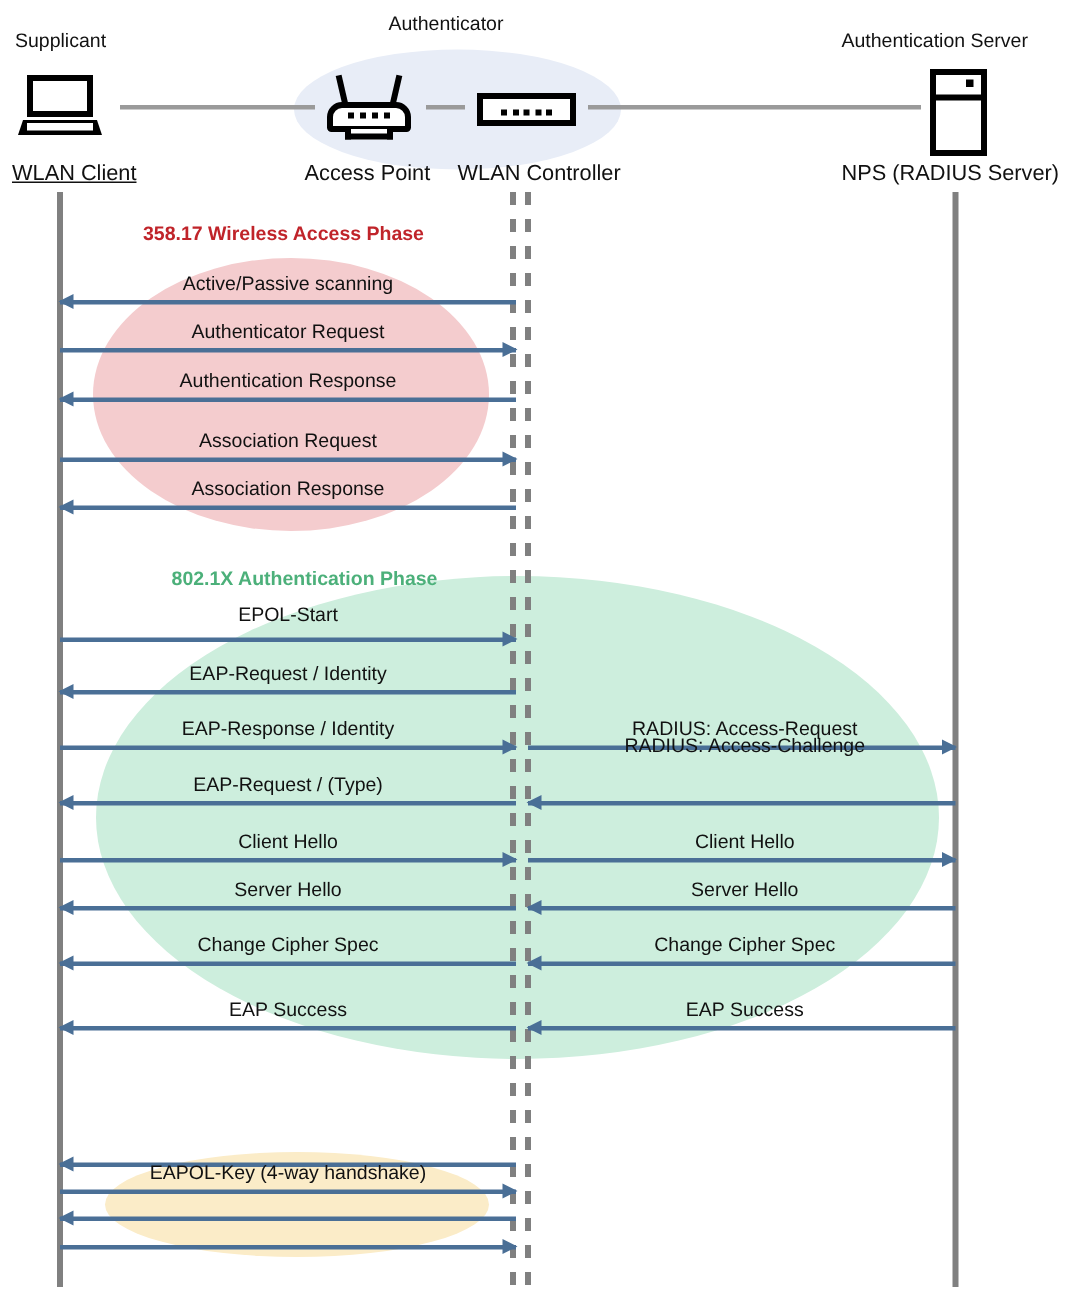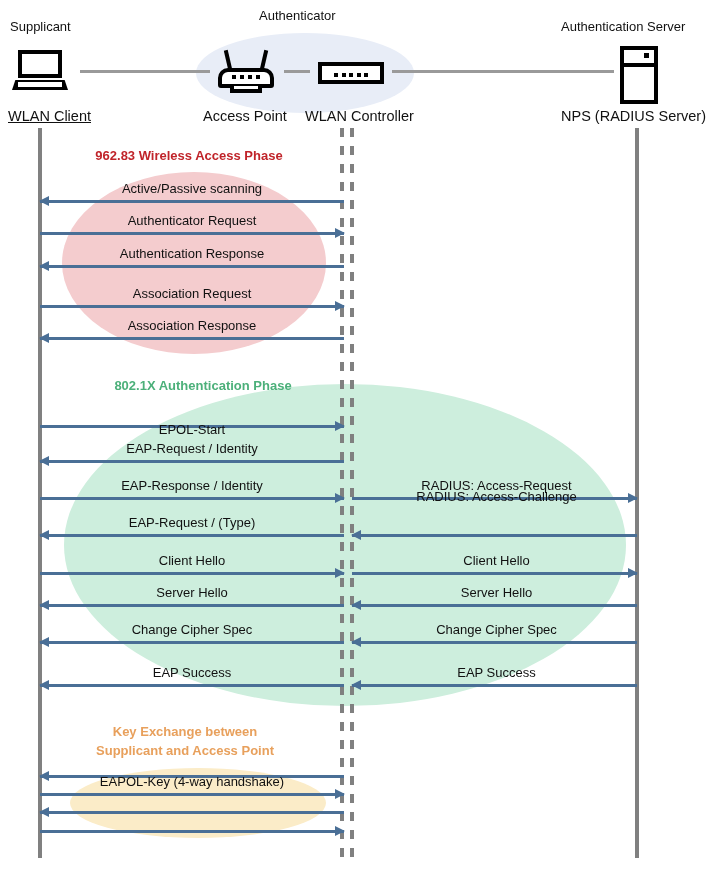--- a/index.html
+++ b/index.html
@@ -128,38 +128,36 @@
 
   <div class="blob pink"></div>
   <div class="blob green"></div>
   <div class="blob amber"></div>
 
   <div class="life" style="left:38px;top:128px;height:730px;"></div>
   <div class="dash" style="left:340px;top:128px;height:730px;"></div>
   <div class="dash" style="left:350px;top:128px;height:730px;"></div>
   <div class="life" style="left:635px;top:128px;height:730px;"></div>
 
-  <div class="phase" style="left: 89px; top: 146px; width: 200px; color: rgb(192, 36, 42);">962.83 Wireless Access Phase</div>
+  <div class="phase" style="left: 89px; top: 146px; width: 200px; color: rgb(192, 36, 42);">358.17 Wireless Access Phase</div>
   <div class="phase" style="left:103px;top:376px;width:200px;color:#4cb07a;">802.1X Authentication Phase</div>
-  <div class="phase" style="left:85px;top:722px;width:200px;color:#e8a05c;">Key Exchange between
-Supplicant and Access Point</div>
 
   <div id="arrows">
       <div class="arw l" style="left: 40px; top: 200px; width: 304px;"></div>
       <div class="mlab" style="left: 192px; top: 181px;">Active/Passive scanning</div>
       <div class="arw r" style="left: 40px; top: 232px; width: 304px;"></div>
       <div class="mlab" style="left: 192px; top: 213px;">Authenticator Request</div>
       <div class="arw l" style="left: 40px; top: 265px; width: 304px;"></div>
       <div class="mlab" style="left: 192px; top: 246px;">Authentication Response</div>
       <div class="arw r" style="left: 40px; top: 305px; width: 304px;"></div>
       <div class="mlab" style="left: 192px; top: 286px;">Association Request</div>
       <div class="arw l" style="left: 40px; top: 337px; width: 304px;"></div>
       <div class="mlab" style="left: 192px; top: 318px;">Association Response</div>
       <div class="arw r" style="left: 40px; top: 425px; width: 304px;"></div>
-      <div class="mlab" style="left: 192px; top: 422px;">EPOL-Start</div>
+      <div class="mlab" style="left: 192px; top: 402px;">EPOL-Start</div>
       <div class="arw l" style="left: 40px; top: 460px; width: 304px;"></div>
       <div class="mlab" style="left: 192px; top: 441px;">EAP-Request / Identity</div>
       <div class="arw r" style="left: 40px; top: 497px; width: 304px;"></div>
       <div class="mlab" style="left: 192px; top: 478px;">EAP-Response / Identity</div>
       <div class="arw l" style="left: 40px; top: 534px; width: 304px;"></div>
       <div class="mlab" style="left: 192px; top: 515px;">EAP-Request / (Type)</div>
       <div class="arw r" style="left: 40px; top: 572px; width: 304px;"></div>
       <div class="mlab" style="left: 192px; top: 553px;">Client Hello</div>
       <div class="arw l" style="left: 40px; top: 604px; width: 304px;"></div>
       <div class="mlab" style="left: 192px; top: 585px;">Server Hello</div>

